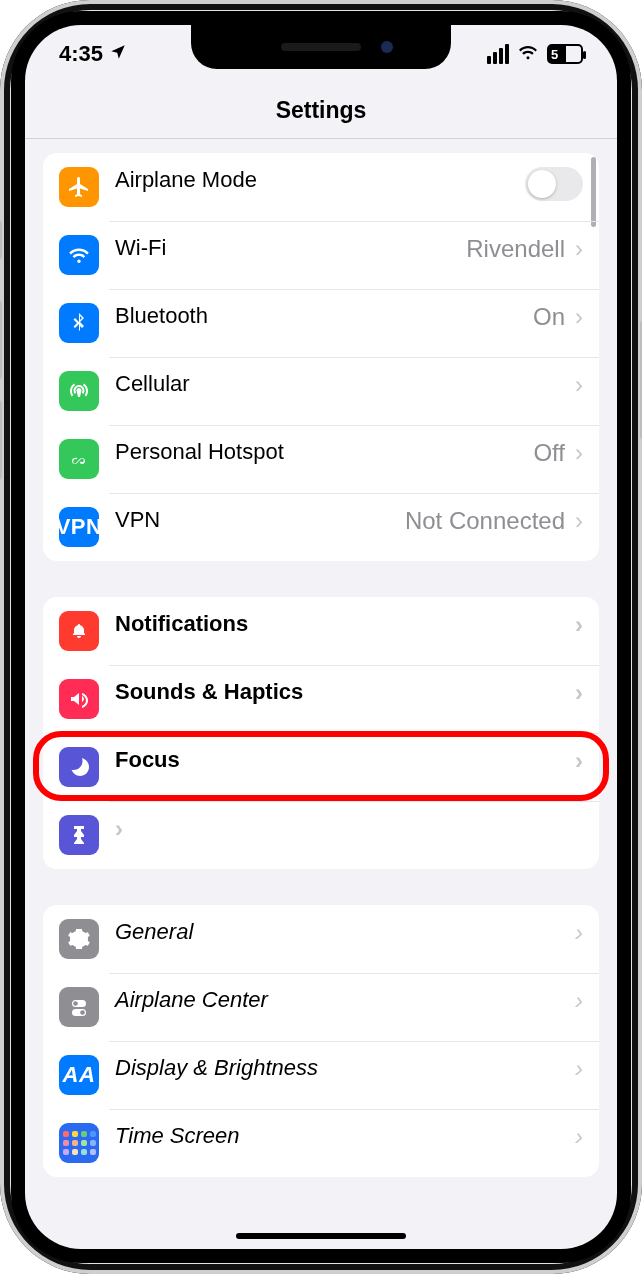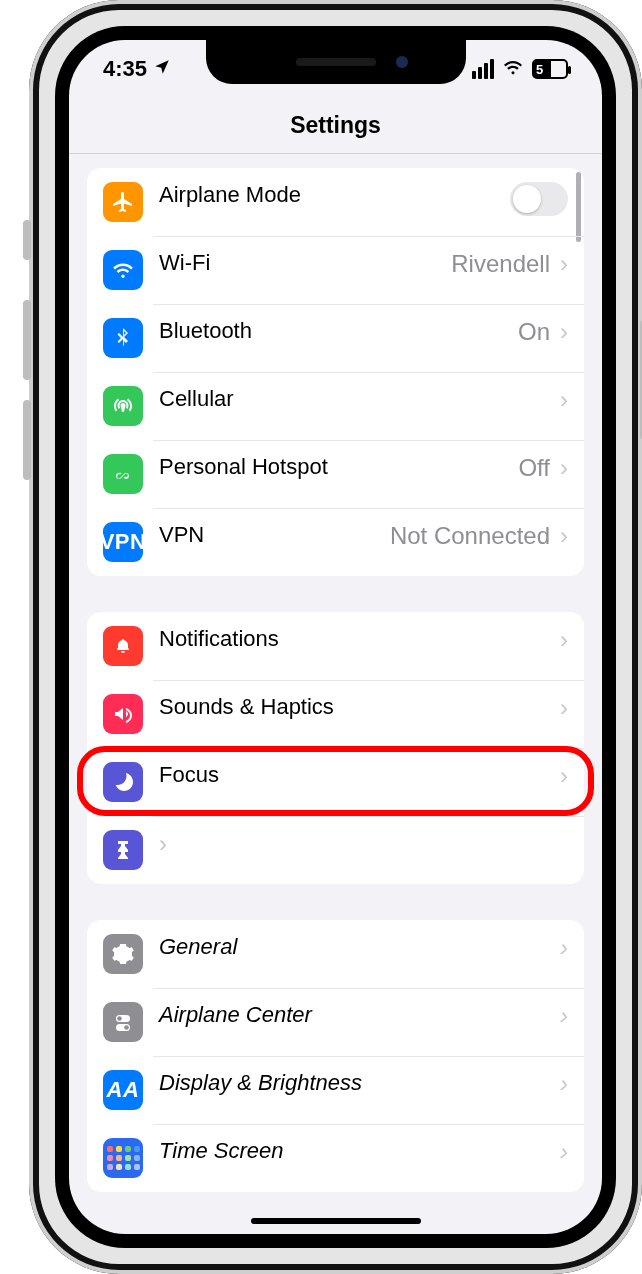--- a/index.html
+++ b/index.html
@@ -8,24 +8,23 @@
     background: #fff;
     display: flex;
     justify-content: center;
     align-items: flex-start;
   }
   .device {
     width: 642px;
     height: 1274px;
     background: #e5e5e5;
     border-radius: 90px;
-    padding: 26px;
+    padding: 11px;
     position: relative;
     box-shadow: inset 0 0 0 4px #cfcfcf, inset 0 0 0 10px #111;
-    margin-left: 29px;
   }
   .device-inner {
     width: 100%;
     height: 100%;
     background: #000;
     border-radius: 70px;
     padding: 14px;
     position: relative;
   }
   
@@ -304,21 +303,21 @@
           <div class="row">
             <div class="icon c-blue vpn-badge">
               <span>VPN</span>
             </div>
             <div class="label">VPN</div>
             <div class="detail">Not Connected</div>
             <div class="chevron">›</div>
           </div>
         </div>
 
-        <div class="group" style="position:relative;">
+        <div class="group" style="position:relative;font-weight:bold;">
           <div class="row">
             <div class="icon c-red">
               <svg viewBox="0 0 24 24">
                   <rect x="4" y="4" width="16" height="16" rx="4" fill="#ff3b30"></rect>
                   <path fill="#fff" d="M12 5c-.6 0-1 .4-1 1v.3C8.7 6.8 7 8.7 7 11v3l-1 1v1h12v-1l-1-1v-3c0-2.3-1.7-4.2-4-4.7V6c0-.6-.4-1-1-1zm-2 12c0 1.1.9 2 2 2s2-.9 2-2h-4z"></path>
                 </svg>
             </div>
             <div class="label">Notifications</div>
             <div class="chevron">›</div>
           </div>

